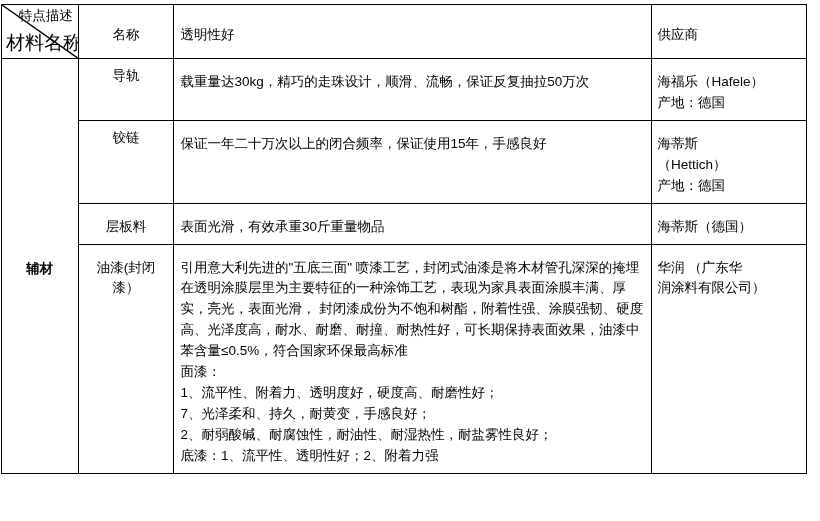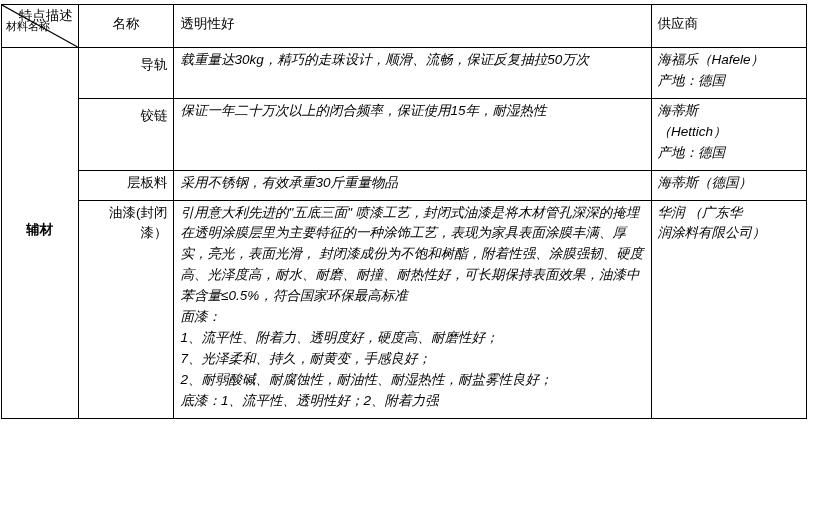--- a/index.html
+++ b/index.html
@@ -22,21 +22,21 @@
   }
   table.spec {
     border-collapse: collapse;
     width: 806px;
     margin: 4px 0 0 1px;
     table-layout: fixed;
   }
   table.spec td {
     border: 1px solid #000000;
     vertical-align: top;
-    padding: 2px 6px 6px 6px;
+    padding: 13px 6px 6px 6px;
     font-size: 13.5px;
     line-height: 1.55;
   }
   .col-material { width: 72px; }
   .col-name { width: 90px; }
   .col-params { width: 448px; }
   .col-supplier { width: 146px; }
 
   
   .corner {
@@ -52,44 +52,43 @@
   }
   .corner .tr-label {
     position: absolute;
     top: 1px;
     right: 5px;
     font-size: 13.5px;
     white-space: nowrap;
   }
   .corner .bl-label {
     position: absolute;
-    bottom: 12px;
+    bottom: 1px;
     left: 4px;
-    font-size: 11px;
+    font-size: 19px;
     white-space: nowrap;
   }
   .head-cell {
     height: 34px;
     vertical-align: middle !important;
     font-size: 13.5px;
   }
   .center-mid {
     text-align: center;
     vertical-align: middle !important;
   }
   .name-cell {
-    text-align: right;
+    text-align: center;
   }
   .pad-top-name {
     padding-top: 7px !important;
   }
   .supplier-cell p,
   .params-cell p {
     margin: 0;
-    font-style: italic;
   }
   .big-material {
     text-align: center;
     vertical-align: middle !important;
     font-size: 13.5px;
     font-weight: bold;
   }
 </style>
 </head>
 <body>
@@ -124,33 +123,33 @@
         </td>
         <td class="supplier-cell">
           <p>海福乐（Hafele）</p>
           <p>产地：德国</p>
         </td>
       </tr>
 
       <tr>
         <td class="name-cell pad-top-name">铰链</td>
         <td class="params-cell">
-          <p>保证一年二十万次以上的闭合频率，保证使用15年，耐湿热性</p>
+          <p>保证一年二十万次以上的闭合频率，保证使用15年，手感良好</p>
         </td>
         <td class="supplier-cell">
           <p>海蒂斯</p>
           <p>（Hettich）</p>
           <p>产地：德国</p>
         </td>
       </tr>
 
       <tr>
         <td class="name-cell">层板料</td>
         <td class="params-cell">
-          <p>采用不锈钢，有效承重30斤重量物品</p>
+          <p>表面光滑，有效承重30斤重量物品</p>
         </td>
         <td class="supplier-cell">
           <p>海蒂斯（德国）</p>
         </td>
       </tr>
 
       <tr>
         <td class="name-cell">油漆(封闭漆）</td>
         <td class="params-cell">
           <p>引用意大利先进的"五底三面" 喷漆工艺，封闭式油漆是将木材管孔深深的掩埋在透明涂膜层里为主要特征的一种涂饰工艺，表现为家具表面涂膜丰满、厚实，亮光，表面光滑， 封闭漆成份为不饱和树酯，附着性强、涂膜强韧、硬度高、光泽度高，耐水、耐磨、耐撞、耐热性好，可长期保持表面效果，油漆中苯含量≤0.5%，符合国家环保最高标准</p>

